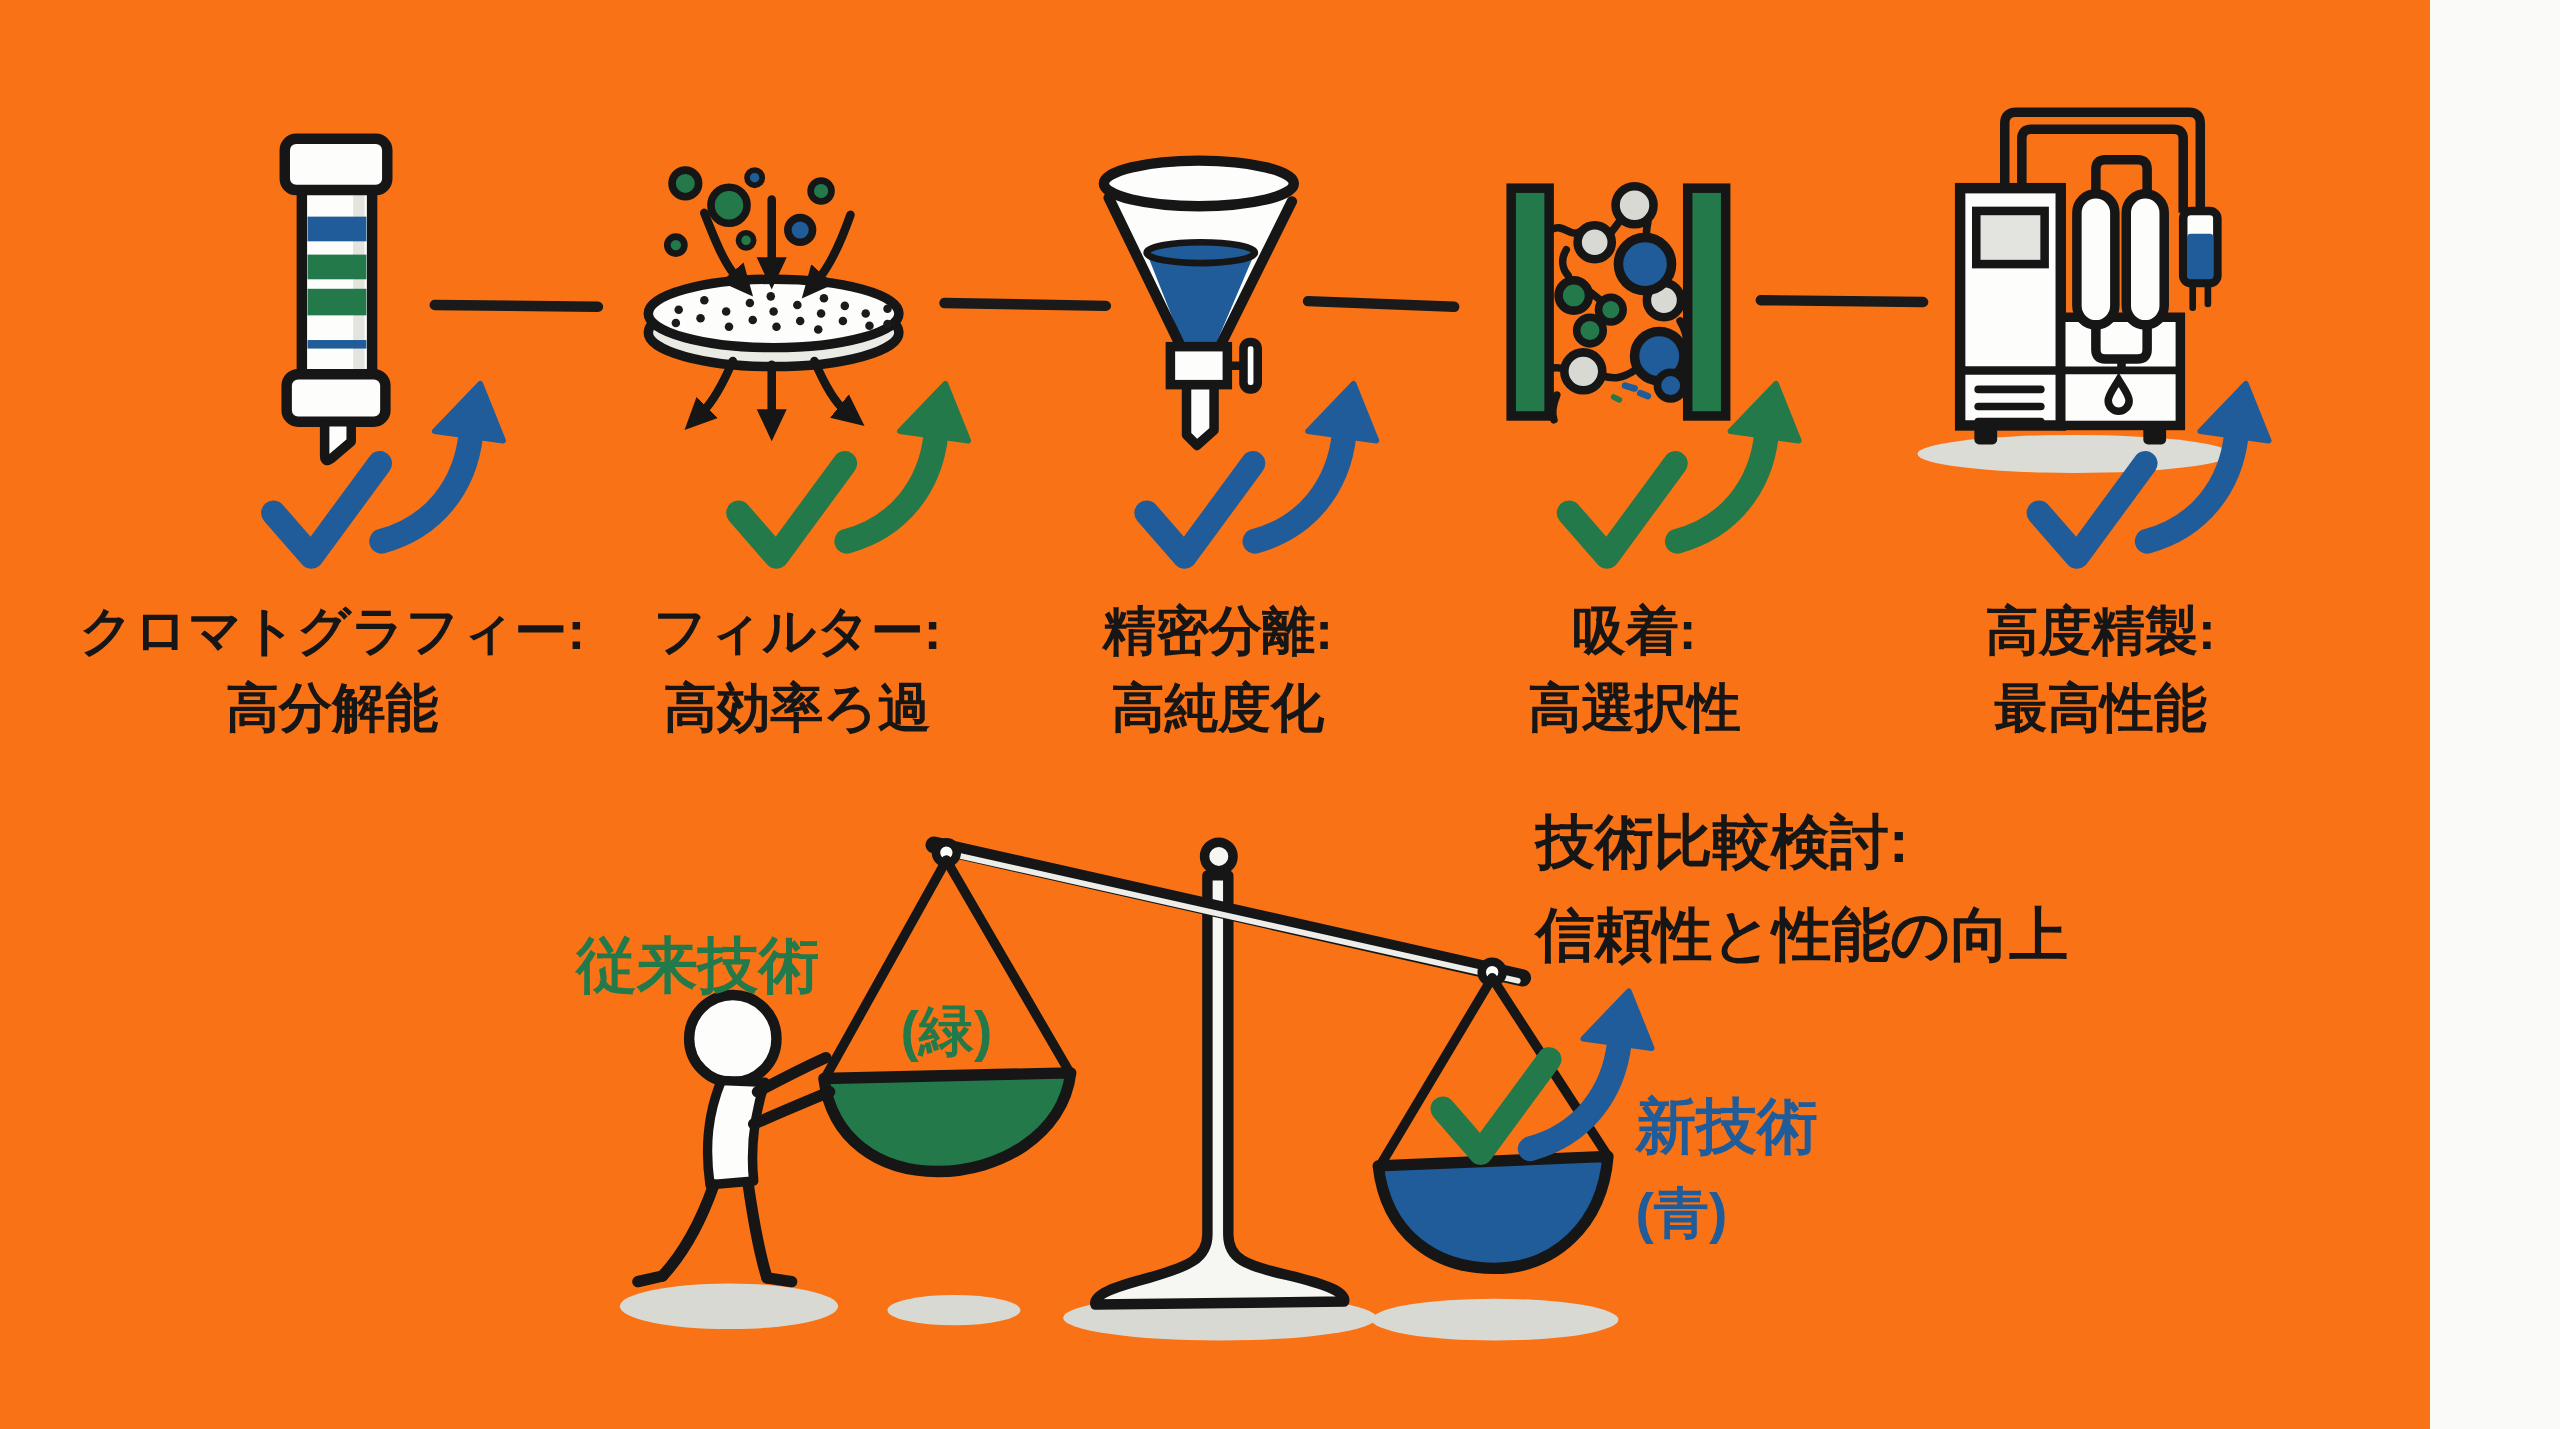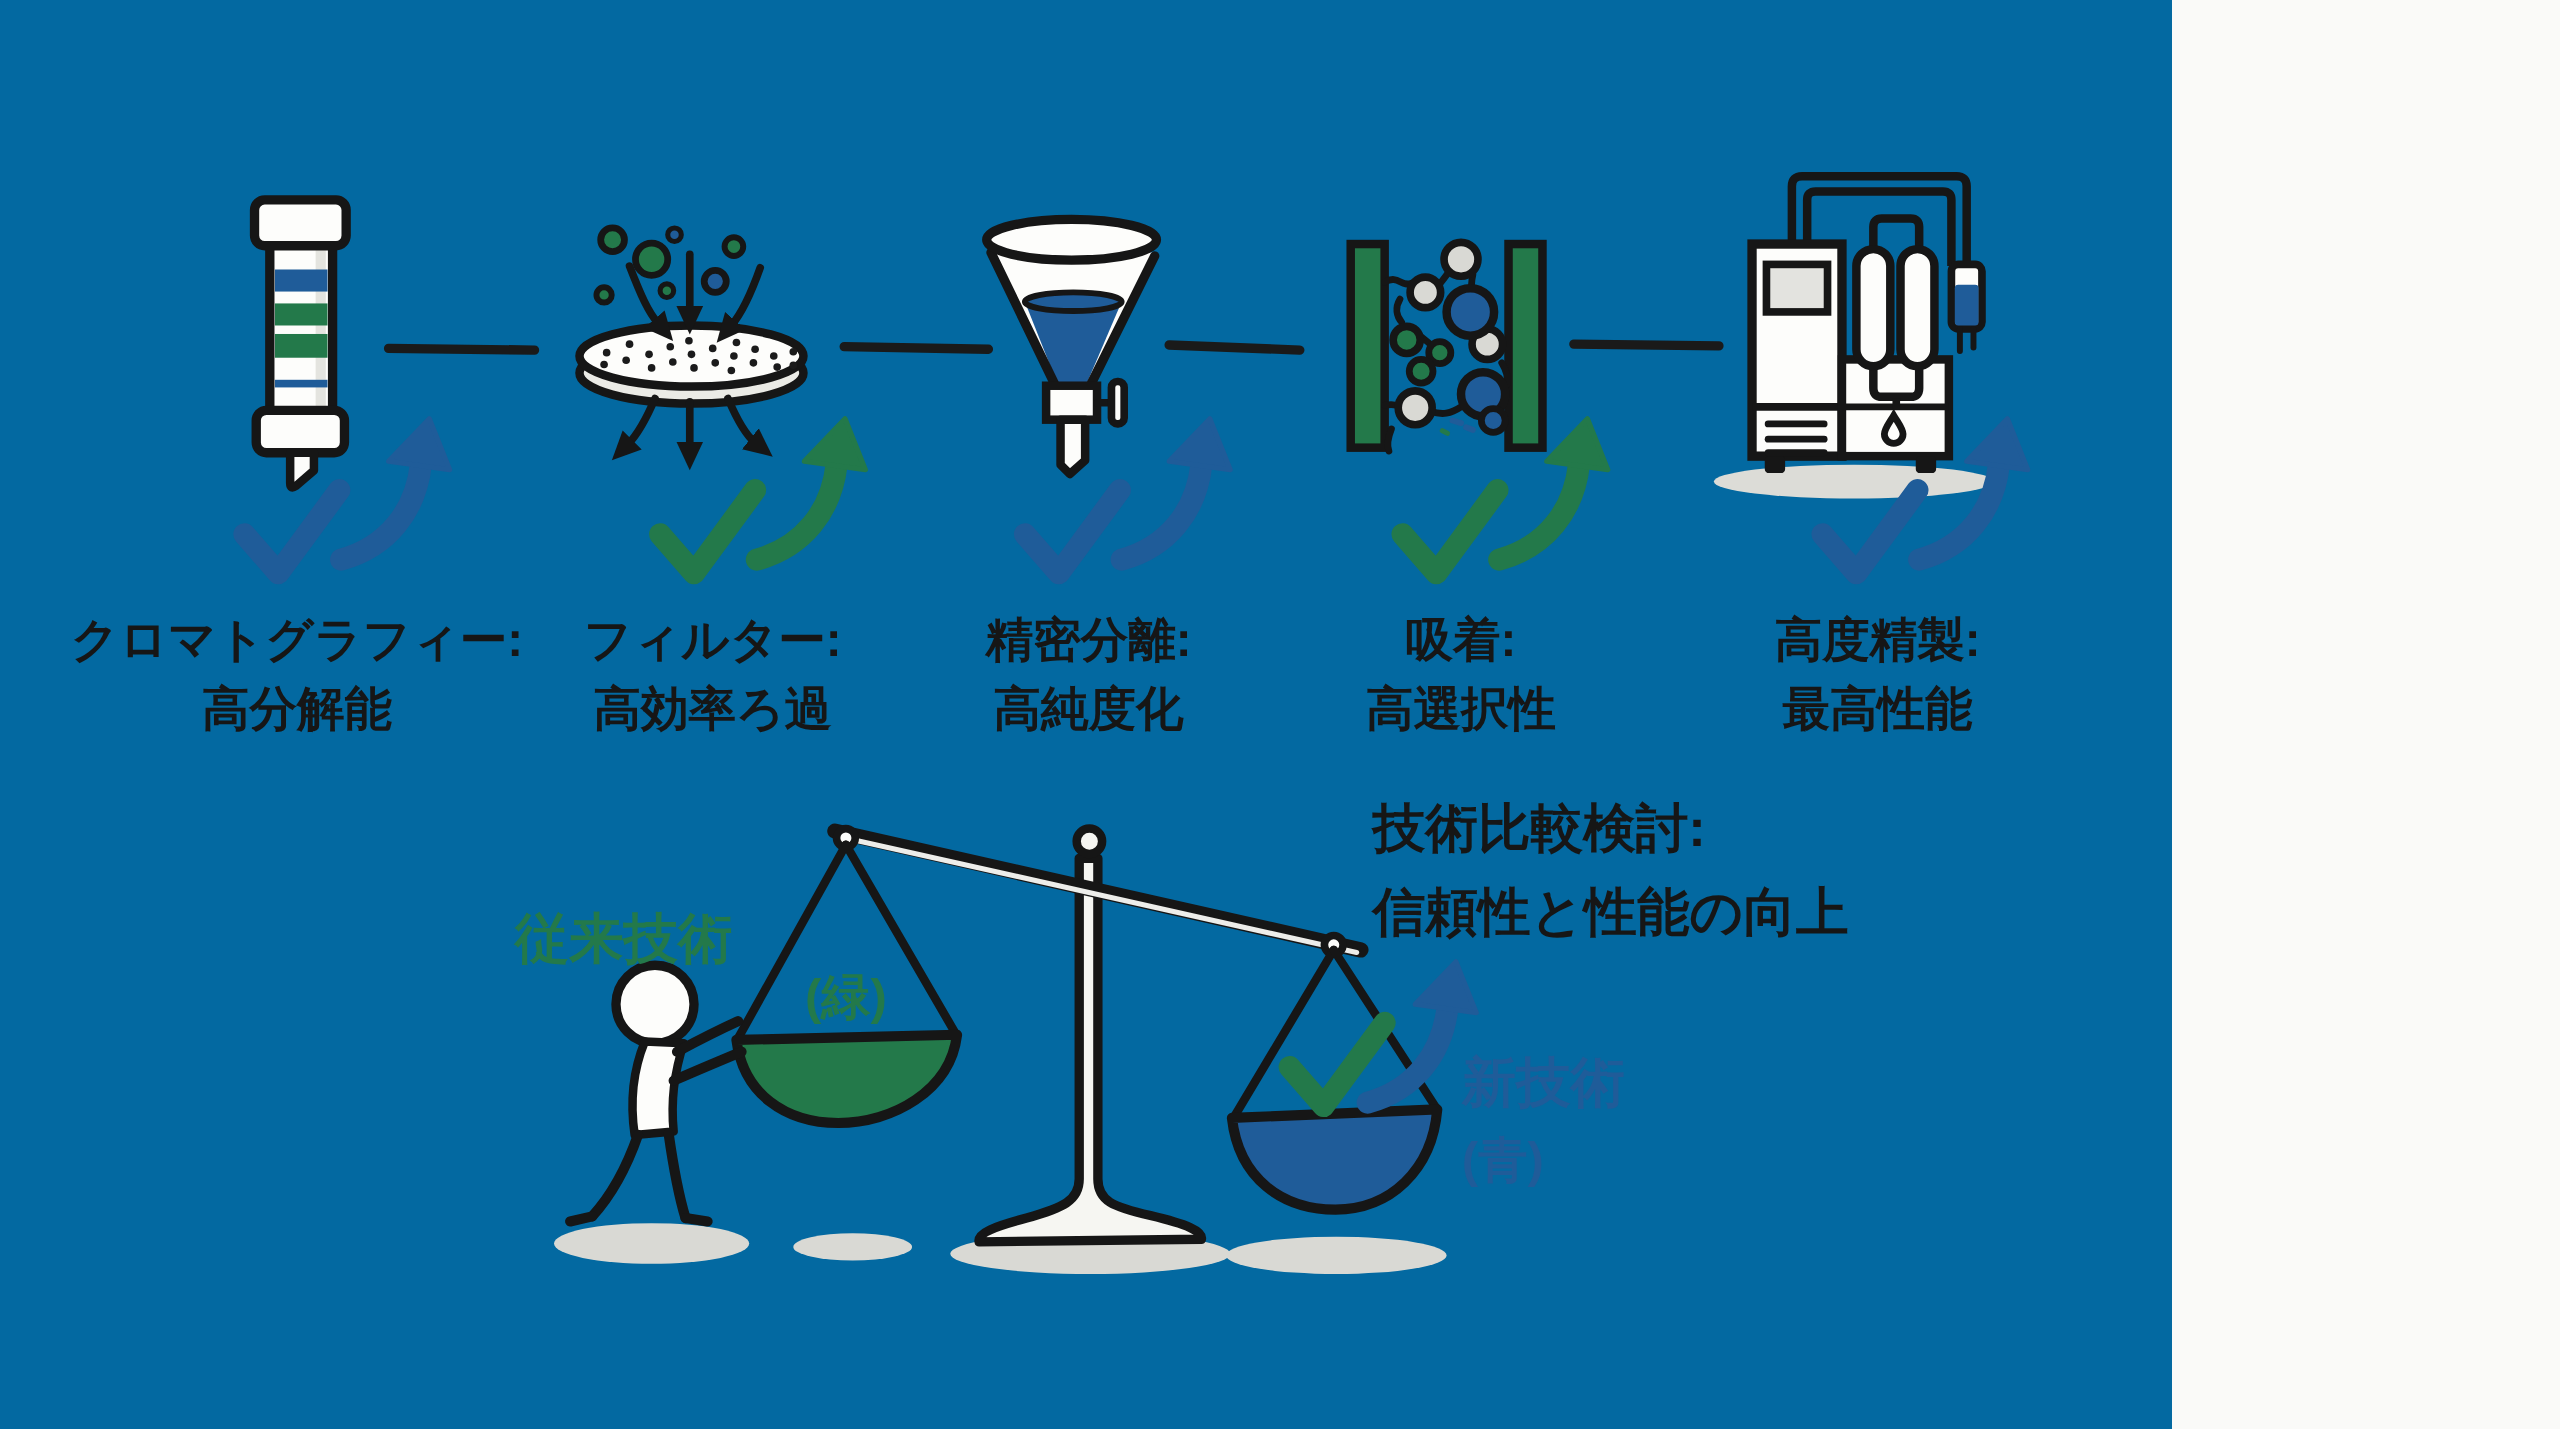--- a/index.html
+++ b/index.html
@@ -1,16 +1,16 @@
 <!DOCTYPE html>
 <html><head>
 <meta charset="utf-8">
 <style>
   html,body{margin:0;padding:0;background:#fafaf8;}
-  .stage{position:relative;width:2172px;height:1429px;background:#0369a1;overflow:hidden;}
+  .stage{position:relative;width:2430px;height:1429px;background:#f97316;overflow:hidden;}
   svg{display:block;width:100%;height:100%;}
   .t{font-family:"Liberation Sans","DejaVu Sans",sans-serif;font-weight:bold;fill:#161616;}
   .t-step{font-size:56px;text-anchor:middle;}
   .t-head{font-size:62px;}
   .t-big{font-size:64px;}
   .t-sub{font-size:58px;}
   .t-green{fill:#23794a;}
   .t-blue{fill:#1f5c99;}
   .c-green{color:#23794a;}
   .c-blue{color:#1f5c99;}

